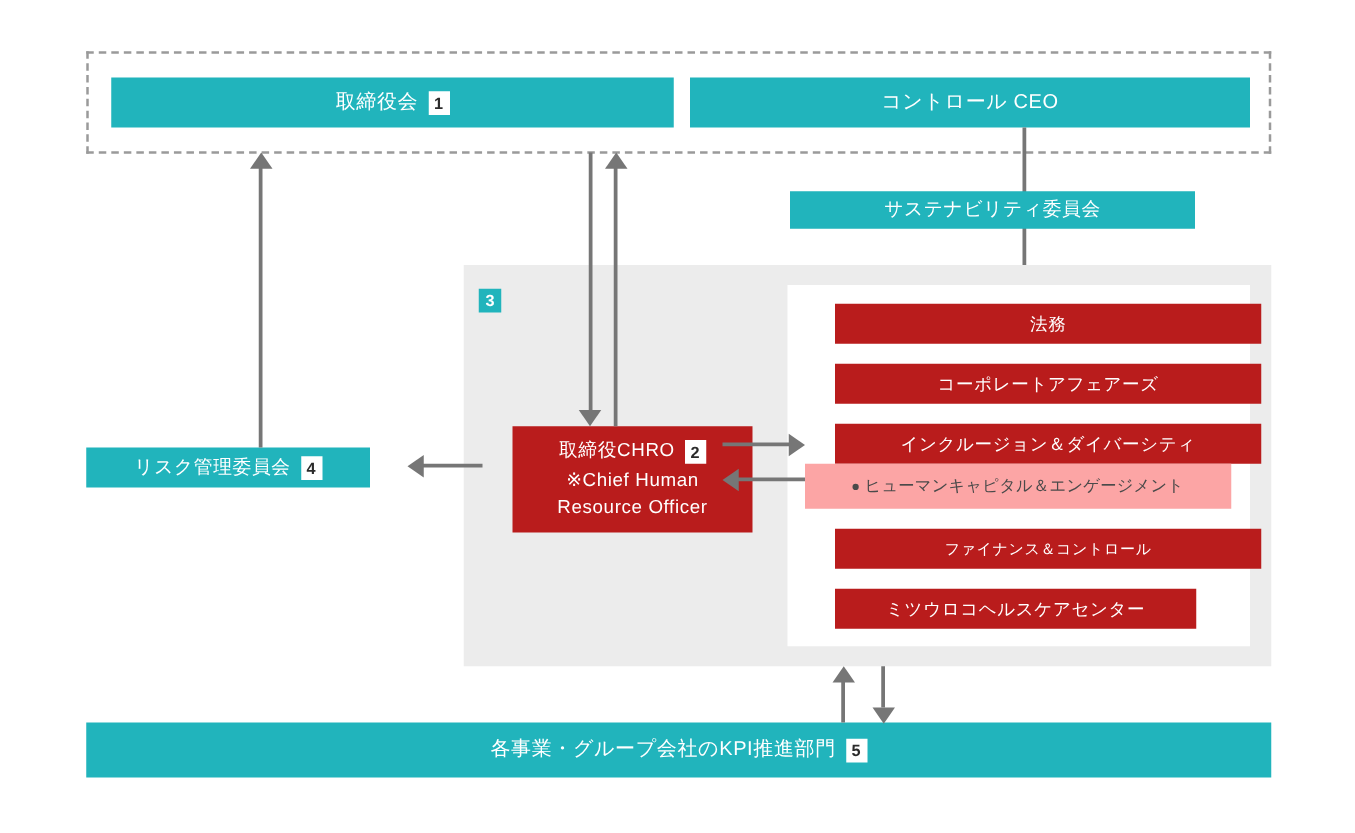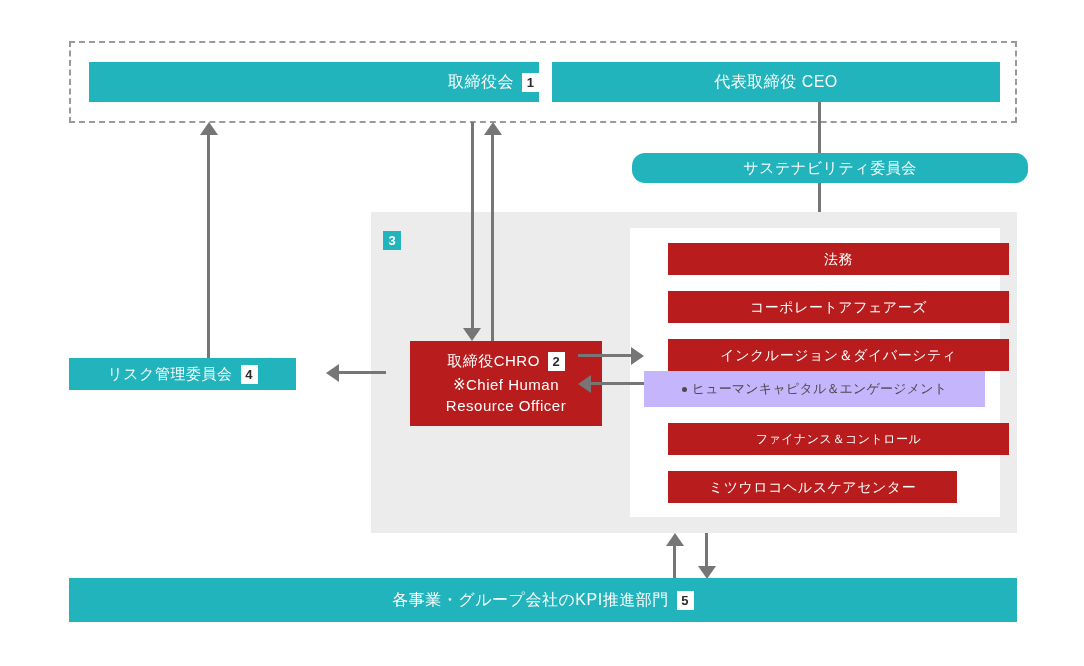--- a/index.html
+++ b/index.html
@@ -45,21 +45,21 @@
   .panel {
     position: absolute;
     background: #ececec;
   }
   .panel-inner-white {
     position: absolute;
     background: #ffffff;
   }
   .sub-row {
     position: absolute;
-    background: #c4b5fd;
+    background: #fca5a5;
     display: flex;
     align-items: center;
     box-sizing: border-box;
     color: #4a4a4a;
   }
 
   
   .badge {
     display: inline-flex;
     align-items: center;
@@ -153,35 +153,35 @@
     gap: 4px;
   }
 </style>
 </head>
 <body>
 
 <div id="canvas">
 
   <div class="dashed-frame" style="left:69px; top:41px; width:948px; height:82px;"></div>
 
-  <div class="box teal" style="left:89px; top:62px; width:450px; height:40px; font-size:16px;justify-content:flex-end;">
+  <div class="box teal" style="left:89px; top:62px; width:450px; height:40px; font-size:16px;">
     <span class="label-with-badge">
       <span>取締役会</span>
       <span class="badge">1</span>
     </span>
   </div>
 
   <div class="box teal" style="left:552px; top:62px; width:448px; height:40px; font-size:16px;">
-    <span>代表取締役 CEO</span>
+    <span>コントロール CEO</span>
   </div>
 
   <div class="line-v" style="left:818px; top:102px; width:3px; height:52px;"></div>
   <div class="line-v" style="left:818px; top:182px; width:3px; height:47px;"></div>
 
-  <div class="box teal" style="left:632px; top:153px; width:396px; height:30px; font-size:15px;border-radius:13px;">
+  <div class="box teal" style="left:632px; top:153px; width:324px; height:30px; font-size:15px;">
     <span>サステナビリティ委員会</span>
   </div>
 
   <div class="panel" style="left:371px; top:212px; width:646px; height:321px;"></div>
 
   <div class="badge-teal" style="left:383px; top:231px;">3</div>
 
   <div class="panel-inner-white" style="left:630px; top:228px; width:370px; height:289px;"></div>
 
   <div class="box gray" style="left:644px; top:243px; width:341px; height:32px; font-size:14px;">

